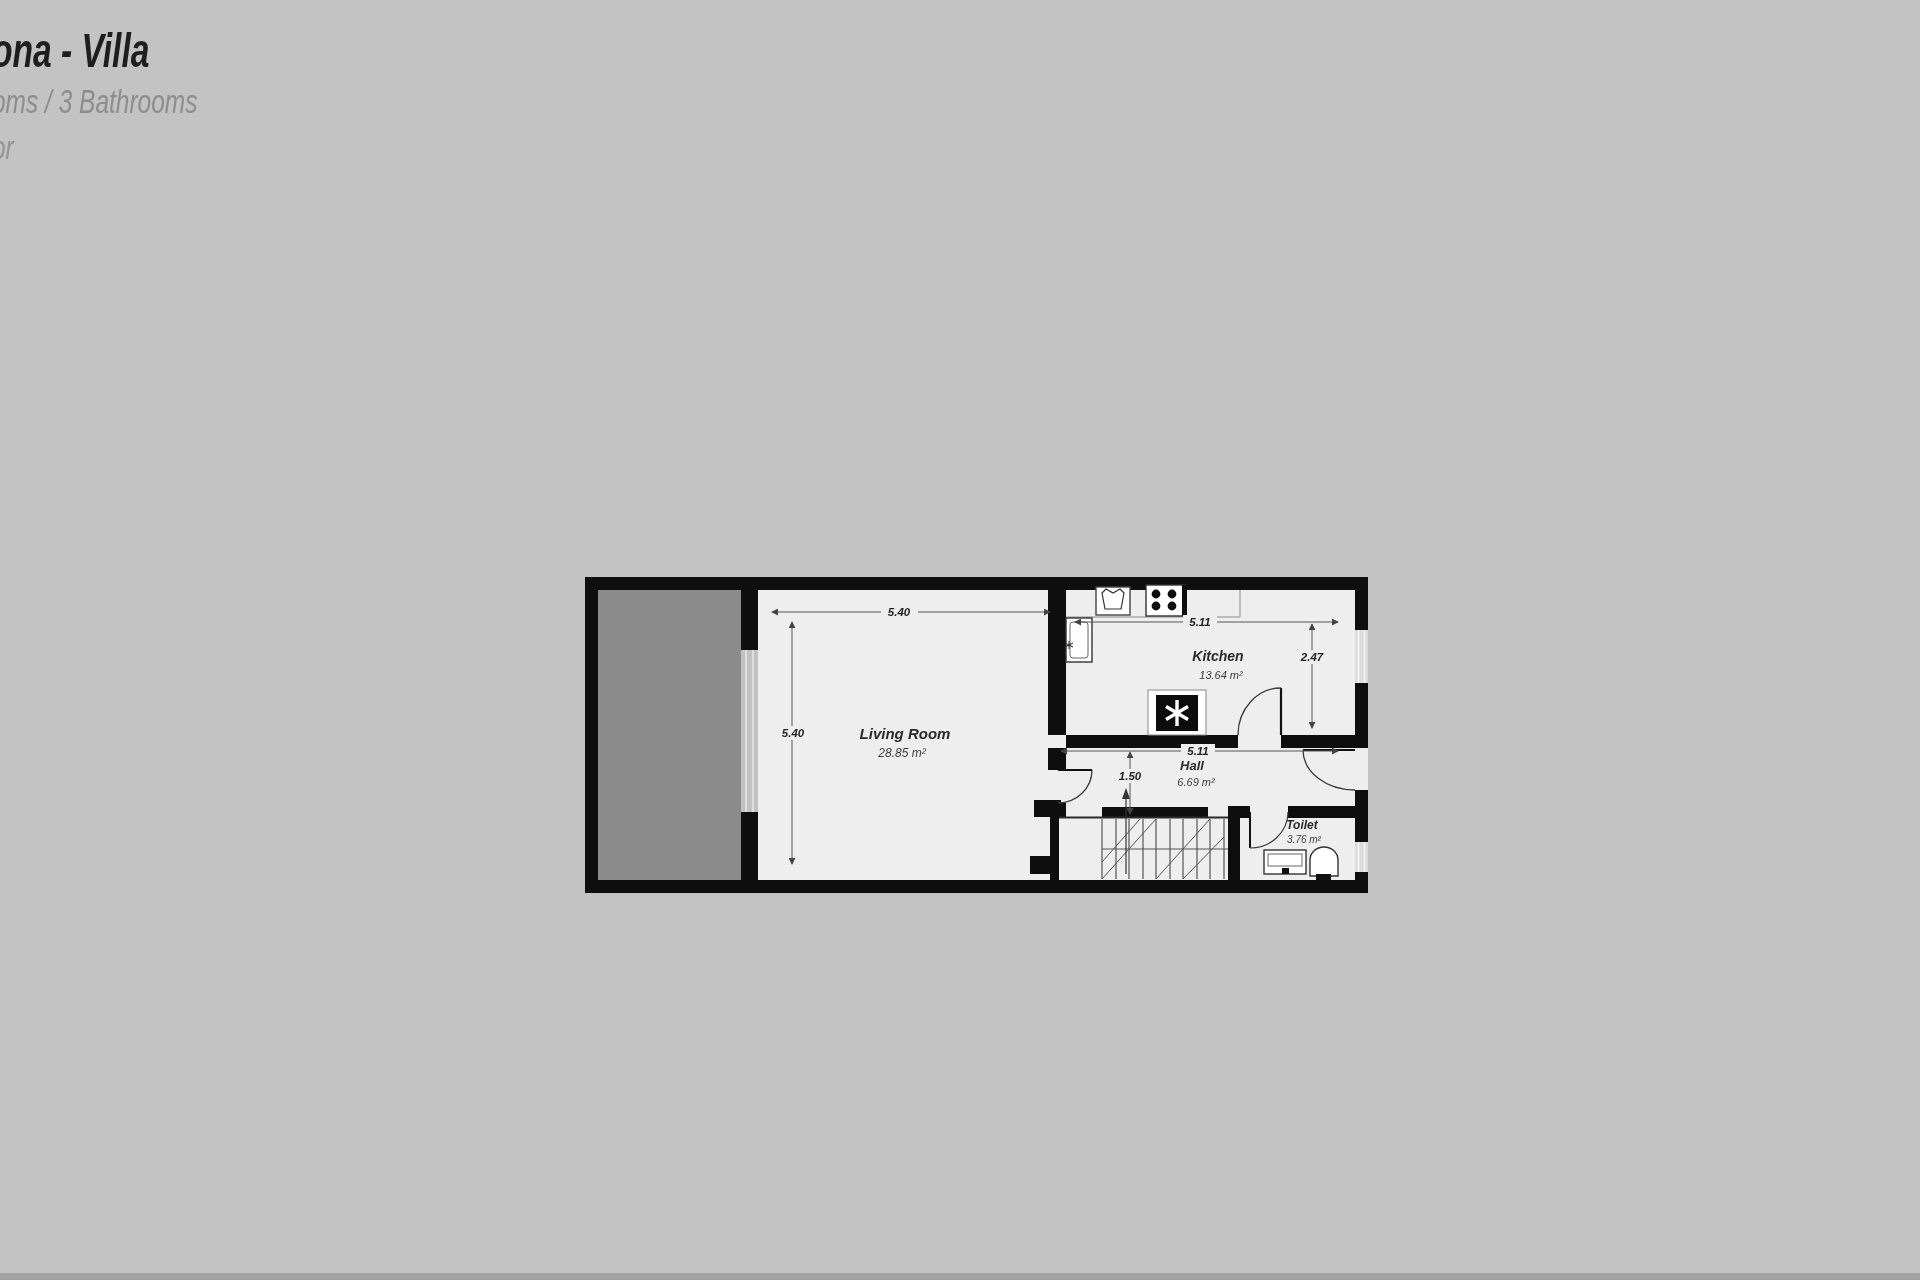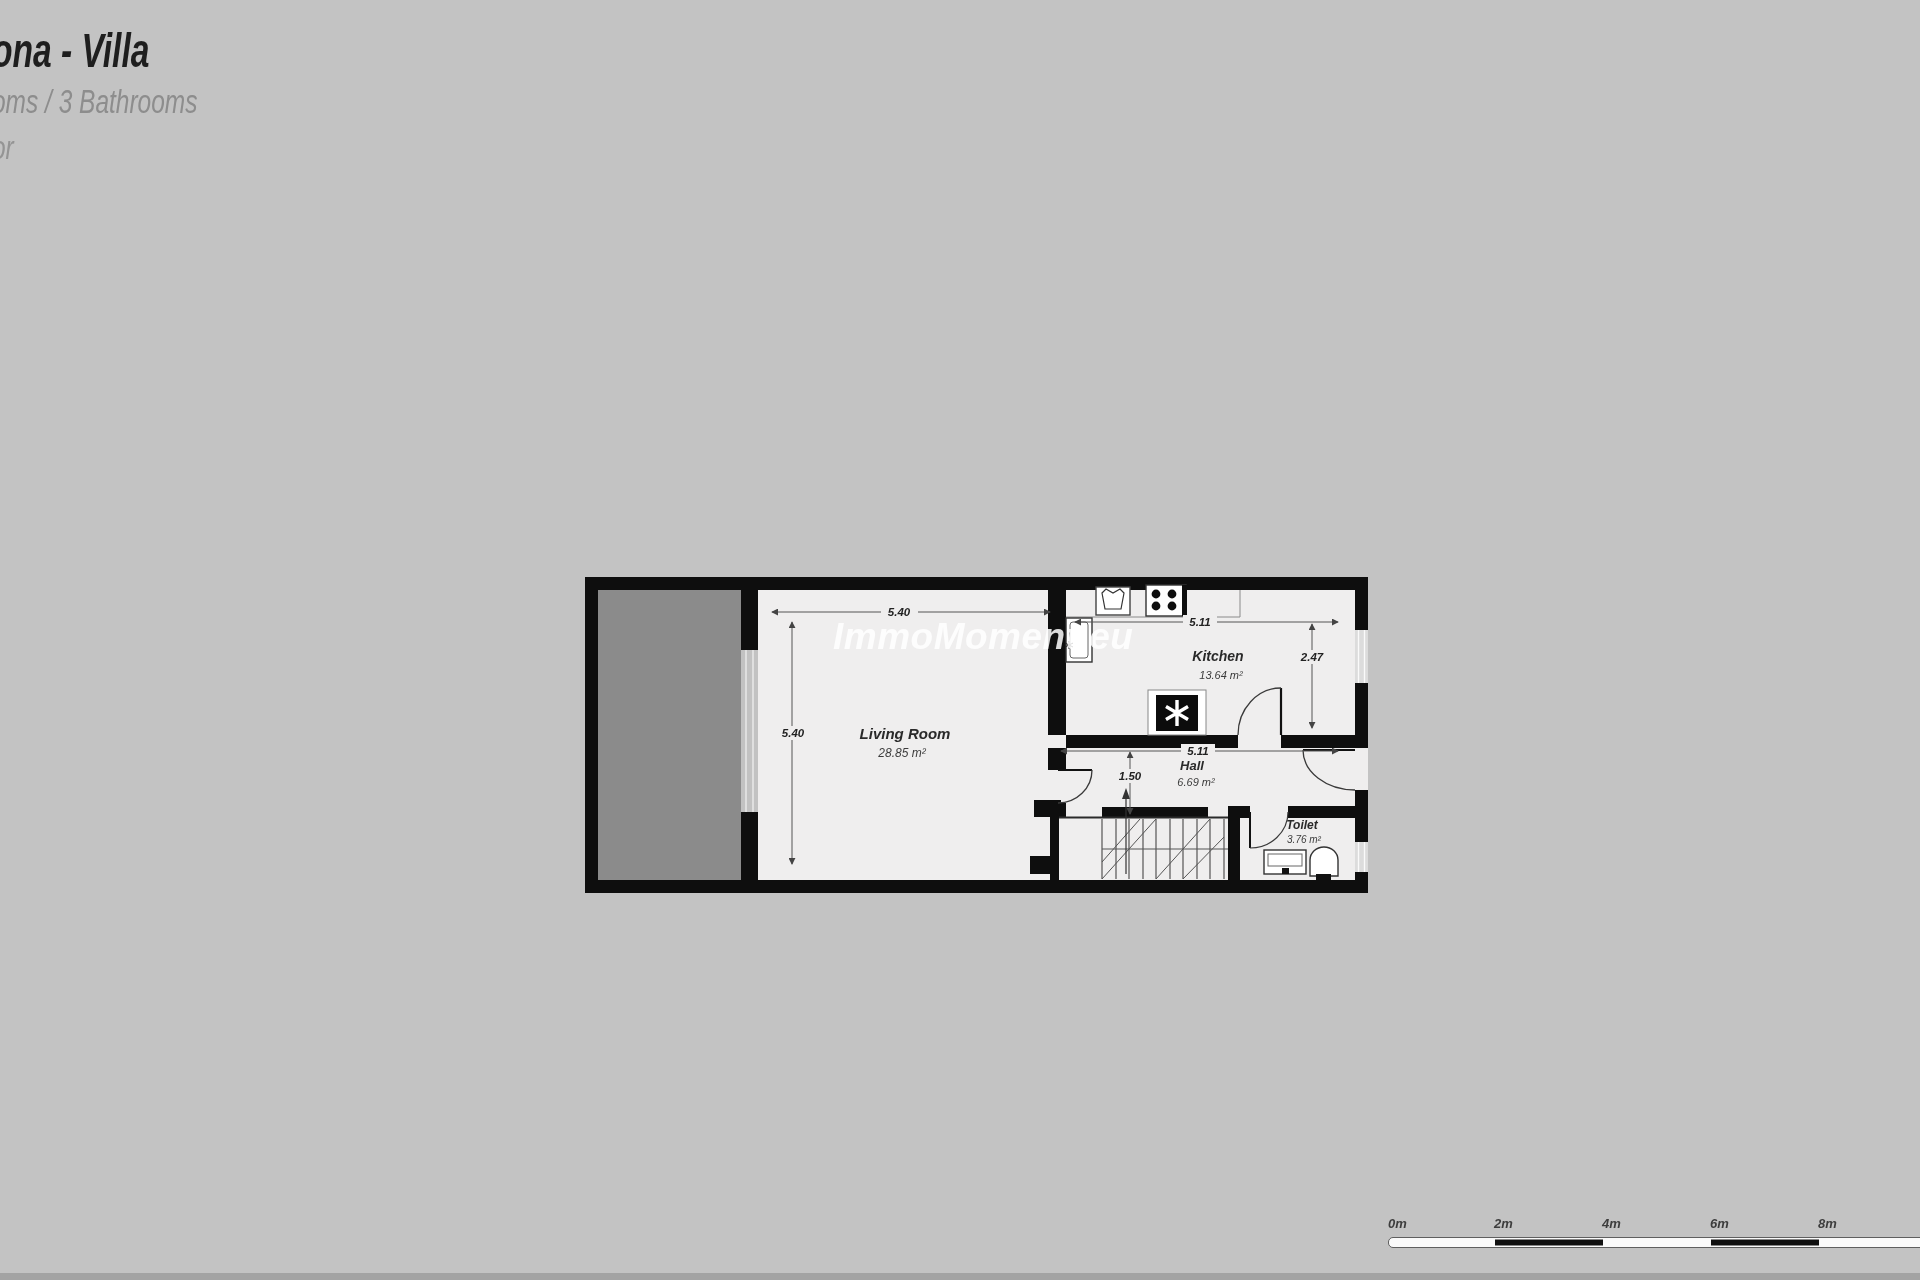--- a/index.html
+++ b/index.html
@@ -185,25 +185,16 @@
       <text x="902" y="757" font-size="12" fill="#3c3c3c">28.85 m²</text>
       <text x="1218" y="661" font-size="14" font-weight="600">Kitchen</text>
       <text x="1221" y="679" font-size="11" fill="#3c3c3c">13.64 m²</text>
       <text x="1192" y="770" font-size="13" font-weight="600">Hall</text>
       <text x="1196" y="786" font-size="11" fill="#3c3c3c">6.69 m²</text>
       <text x="1302" y="829" font-size="12" font-weight="600">Toilet</text>
       <text x="1304" y="843" font-size="10" fill="#3c3c3c">3.76 m²</text>
     </g>
   </svg>
 
-  <div class="watermark">ImmoMoment.eu</div>
-
-  <div class="scalebar">
-    <span class="sl" style="left:0px">0m</span>
-    <span class="sl" style="left:106px">2m</span>
-    <span class="sl" style="left:214px">4m</span>
-    <span class="sl" style="left:322px">6m</span>
-    <span class="sl" style="left:430px">8m</span>
-    <div class="sbar"></div>
-  </div>
+
 
   <div class="bottom-edge"></div>
 </div>
 
 </body></html>

